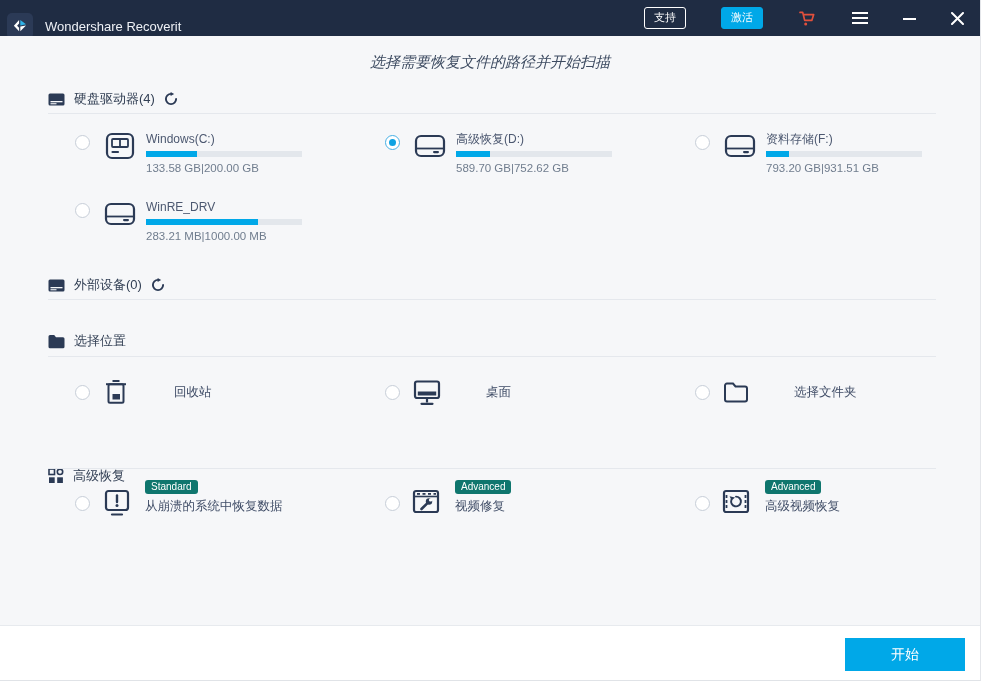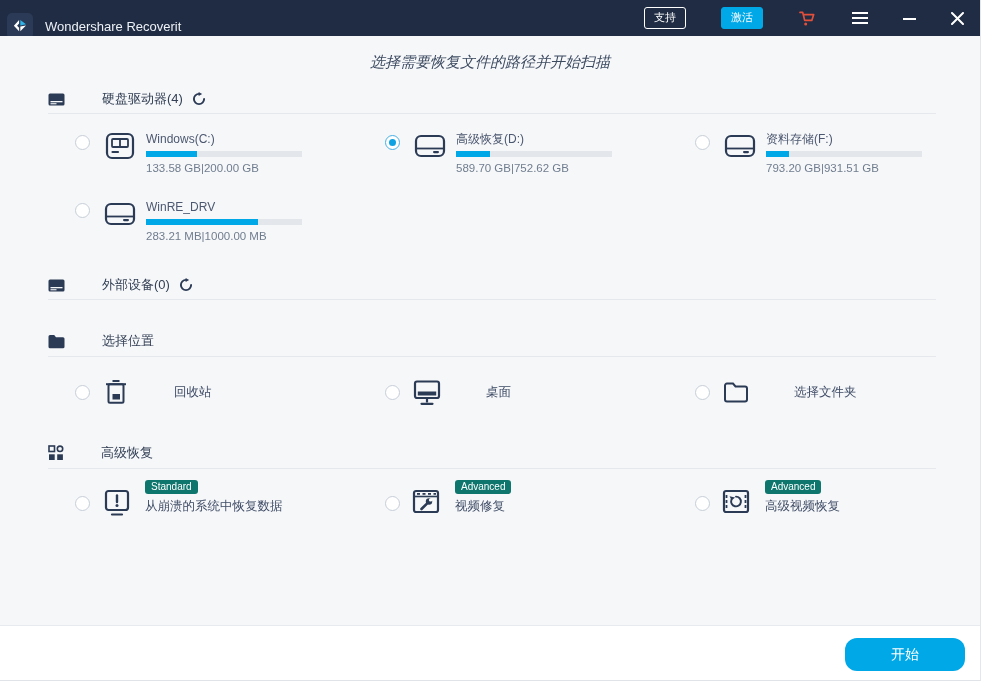--- a/index.html
+++ b/index.html
@@ -14,21 +14,21 @@
   .tb-btn { font-size:11px; color:#fff; padding:3px 9px; border-radius:3px; cursor:pointer; line-height:1.2; }
   .tb-btn.outline { border:1px solid #ffffff; }
   .tb-btn.fill { background:#00a8e8; border:1px solid #00a8e8; }
   .tb-ico { display:flex; align-items:center; cursor:pointer; }
 
   
   .content { position:absolute; left:0; top:36px; right:0; height:589px; background:#f6f7f9; }
   .page-heading { position:absolute; left:0; right:0; top:17px; text-align:center; font-size:15px; color:#3d4b61;font-style:italic; }
 
   .sec-head { position:absolute; left:48px; display:flex; align-items:center; gap:9px; height:20px; }
-  .sec-title { font-size:13px; color:#334055;margin-left:28px; }
+  .sec-title { font-size:13px; color:#334055; }
   .divider { position:absolute; left:48px; right:44px; height:1px; background:#e5e8ed; }
 
   .grid3 { position:absolute; left:75px; display:grid; grid-template-columns:310px 310px 250px; }
 
   
   .radio { width:15px; height:15px; border:1px solid #c7ced8; border-radius:50%; background:#fff; flex:none; position:relative; cursor:pointer; display:inline-block; }
   .radio.selected { border-color:#47b0e5; }
   .radio.selected::after { content:""; position:absolute; left:3px; top:3px; right:3px; bottom:3px; border-radius:50%; background:#0fa2e2; }
 
   
@@ -38,40 +38,40 @@
   .drive .dicon { margin-left:13px; margin-right:9px; flex:none; }
   .d-name { font-size:12px; color:#4c5870; line-height:14px; }
   .d-bar { width:156px; height:6px; background:#e3e7ec; margin:5px 0 5px; overflow:hidden; }
   .d-bar i { display:block; height:100%; background:#00a8e8; }
   .d-cap { font-size:11.5px; color:#707d8e; }
 
   
   .sh-drives   { top:53px; }  .dv-drives   { top:77px; }
   .sh-external { top:239px; } .dv-external { top:263px; }
   .sh-location { top:295px; } .dv-location { top:320px; }
-  .sh-advanced { top:407px; } .dv-advanced { top:432px; }
+  .sh-advanced { top:430px; } .dv-advanced { top:432px; }
 
   
   .locs { top:338px; grid-auto-rows:36px; }
   .loc { display:flex; align-items:center; cursor:pointer; }
   .loc .licon { margin-left:13px; margin-right:12px; flex:none; }
   .l-label { font-size:12.5px; color:#3f4c66;margin-left:33px; }
 
   
   .advs { top:440px; grid-auto-rows:50px; }
   .adv { position:relative; cursor:pointer; }
   .adv .radio { position:absolute; left:0; top:20px; }
   .adv .aicon { position:absolute; left:27px; top:13px; }
   .a-col { position:absolute; left:70px; top:0; }
   .badge { display:inline-block; background:#0f766e; color:#fff; font-size:10px; padding:1.5px 6px; border-radius:3px; }
   .a-label { margin-top:4px; font-size:12.5px; color:#3f4c66; }
 
   
   .footer { position:absolute; left:0; right:0; top:625px; height:55px; background:#fff; border-top:1px solid #e7eaee; }
-  .start-btn { position:absolute; right:15px; top:12px; width:120px; height:33px; background:#00a8e8; border:none; border-radius:12px; color:#fff; font-size:14px; font-family:"Liberation Sans", sans-serif; cursor:pointer; }
+  .start-btn { position:absolute; right:15px; top:12px; width:120px; height:33px; background:#00a8e8; border:none; border-radius:0; color:#fff; font-size:14px; font-family:"Liberation Sans", sans-serif; cursor:pointer; }
 
   svg { display:block; }
 </style>
 </head>
 <body>
 
 <div class="win">
 
   <div class="titlebar">
     <span class="logo">

